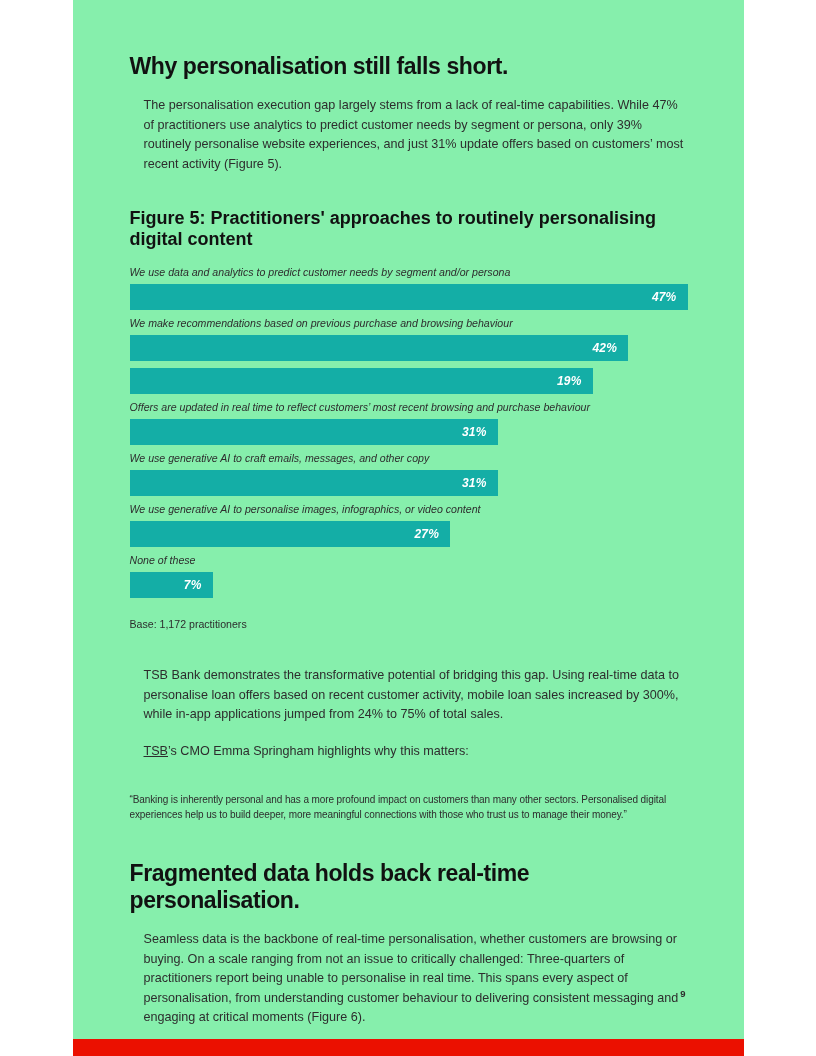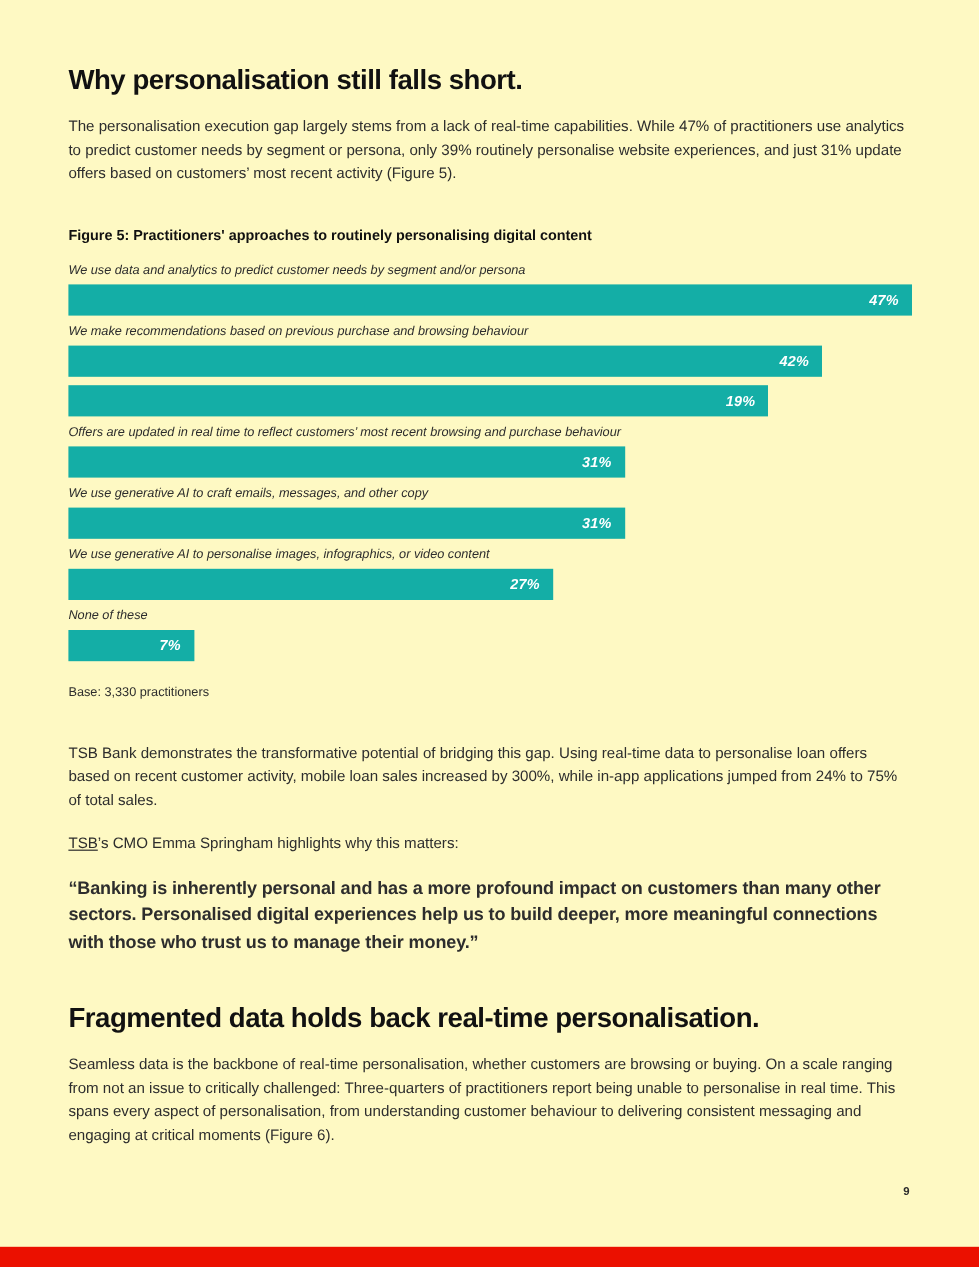--- a/index.html
+++ b/index.html
@@ -1,22 +1,22 @@
 <!DOCTYPE html>
 <html><head>
 <meta charset="utf-8">
 <style>
   * { margin: 0; padding: 0; box-sizing: border-box; }
   html, body { background: #ffffff; }
   .page {
     position: relative;
-    width: 816px;
+    width: 671px;
     height: 1056px;
     margin: 0 auto;
-    background: #fef9c3;
+    background: #86efac;
     font-family: "Liberation Sans", sans-serif;
     color: #2d2d2d;
     overflow: hidden;
   }
   .content {
     position: absolute;
     left: 57px;
     right: 56px;
     top: 0;
   }
@@ -25,24 +25,25 @@
     font-size: 23px;
     font-weight: bold;
     letter-spacing: -0.4px;
     color: #111111;
   }
   .body-p {
     margin-top: 16px;
     font-size: 12.6px;
     line-height: 1.55;
     color: #2d2d2d;
+    margin-left: 14px;
   }
   .figure-title {
     margin-top: 34px;
-    font-size: 12px;
+    font-size: 18px;
     font-weight: bold;
     color: #111111;
   }
   .chart { margin-top: 16px; }
   .bar-row { margin-bottom: 7px; font-style: italic; }
   .bar-label {
     font-size: 10.6px;
     color: #2d2d2d;
     margin-bottom: 6px;
   }
@@ -64,23 +65,23 @@
     margin-top: 20px;
     font-size: 10.6px;
     color: #2d2d2d;
   }
   .tsb-paragraph { margin-top: 36px; }
   .cmo-line { margin-top: 17px; }
   .cmo-line a {
     color: #2d2d2d;
   }
   .quote {
-    margin-top: 16px;
-    font-size: 15px;
-    font-weight: bold;
+    margin-top: 31px;
+    font-size: 10px;
+    font-weight: normal;
     line-height: 1.5;
     color: #2d2d2d;
     letter-spacing: -0.1px;
   }
   .h2 {
     margin-top: 38px;
     font-size: 23px;
     font-weight: bold;
     letter-spacing: -0.4px;
     color: #111111;
@@ -151,21 +152,21 @@
           </div>
         </div>
         <div class="bar-row">
           <div class="bar-label">None of these</div>
           <div class="bar" style="width: 14.8936%; background: rgb(20, 174, 166);">
             <span class="bar-value">7%</span>
           </div>
         </div>
       </div>
 
-    <p class="base-note">Base: 3,330 practitioners</p>
+    <p class="base-note">Base: 1,172 practitioners</p>
 
     <p class="body-p tsb-paragraph">TSB Bank demonstrates the transformative potential of bridging this gap. Using real-time data to personalise loan offers based on recent customer activity, mobile loan sales increased by 300%, while in-app applications jumped from 24% to 75% of total sales.</p>
 
     <p class="body-p cmo-line"><a href="#">TSB</a><span>’s CMO Emma Springham highlights why this matters:</span></p>
 
     <p class="quote">“Banking is inherently personal and has a more profound impact on customers than many other sectors. Personalised digital experiences help us to build deeper, more meaningful connections with those who trust us to manage their money.”</p>
 
     <h1 class="h2">Fragmented data holds back real-time personalisation.</h1>
 
     <p class="body-p">Seamless data is the backbone of real-time personalisation, whether customers are browsing or buying. On a scale ranging from not an issue to critically challenged: Three-quarters of practitioners report being unable to personalise in real time. This spans every aspect of personalisation, from understanding customer behaviour to delivering consistent messaging and engaging at critical moments (Figure 6).</p>

